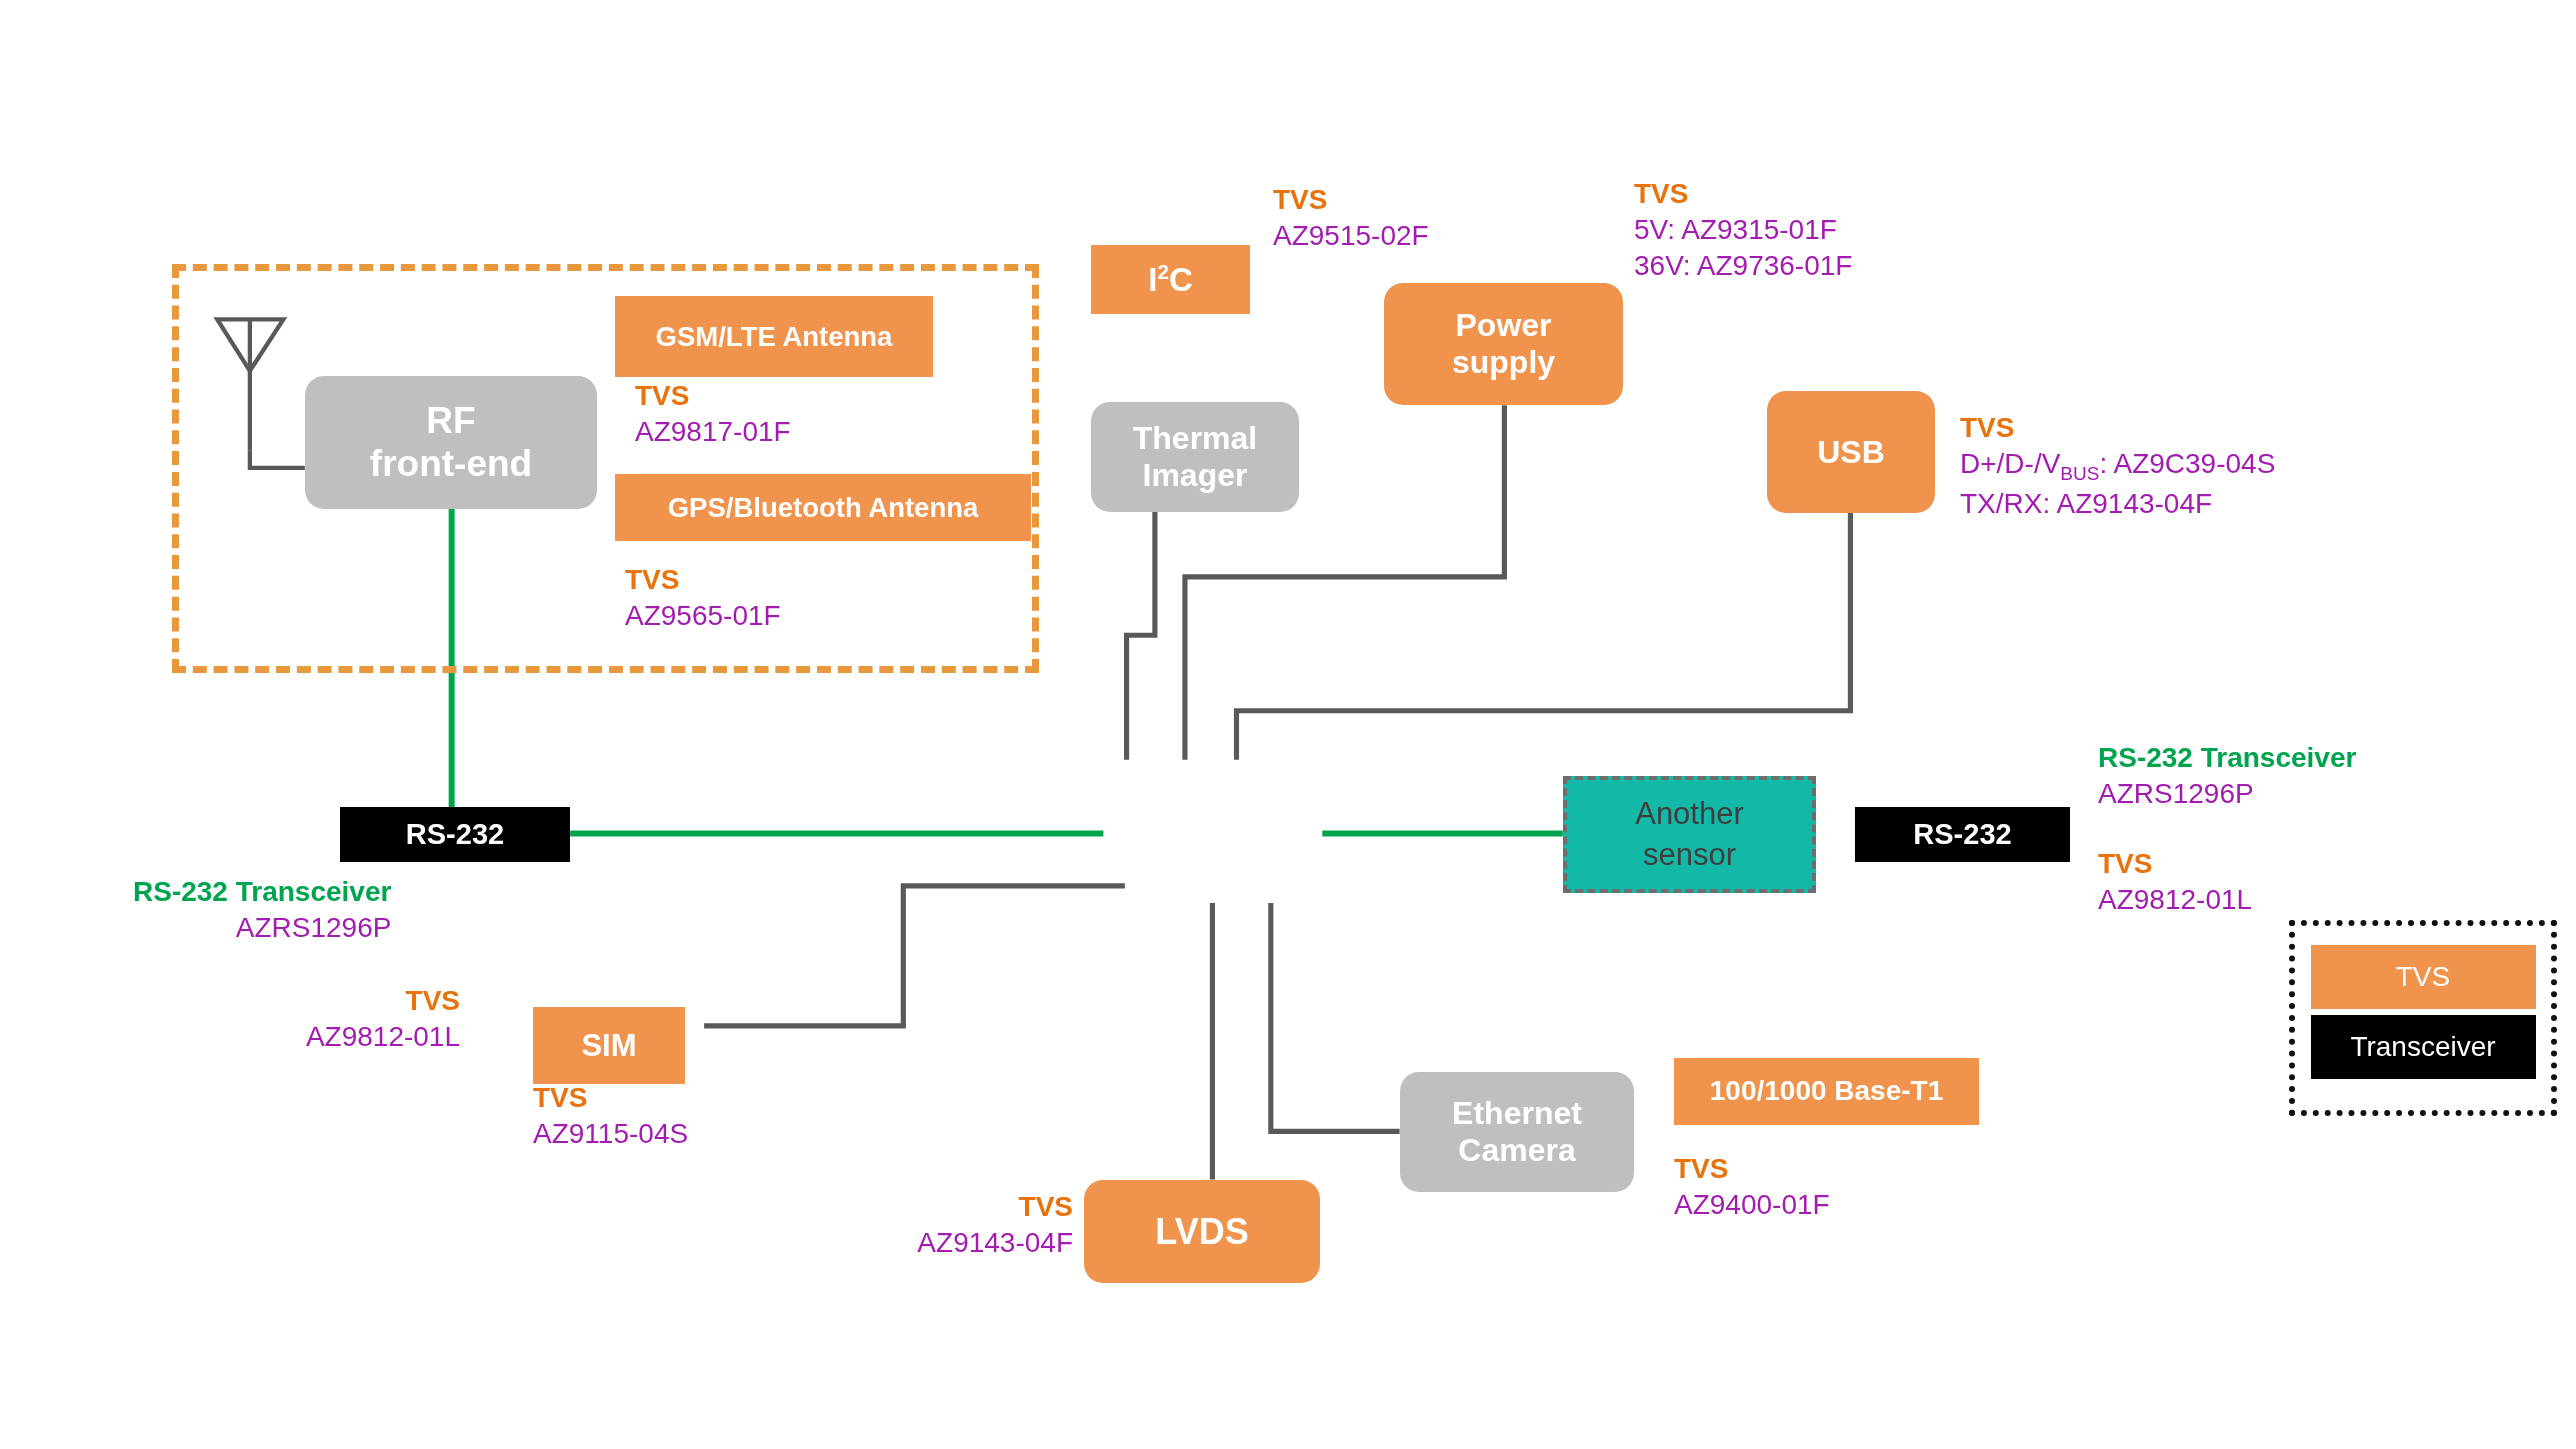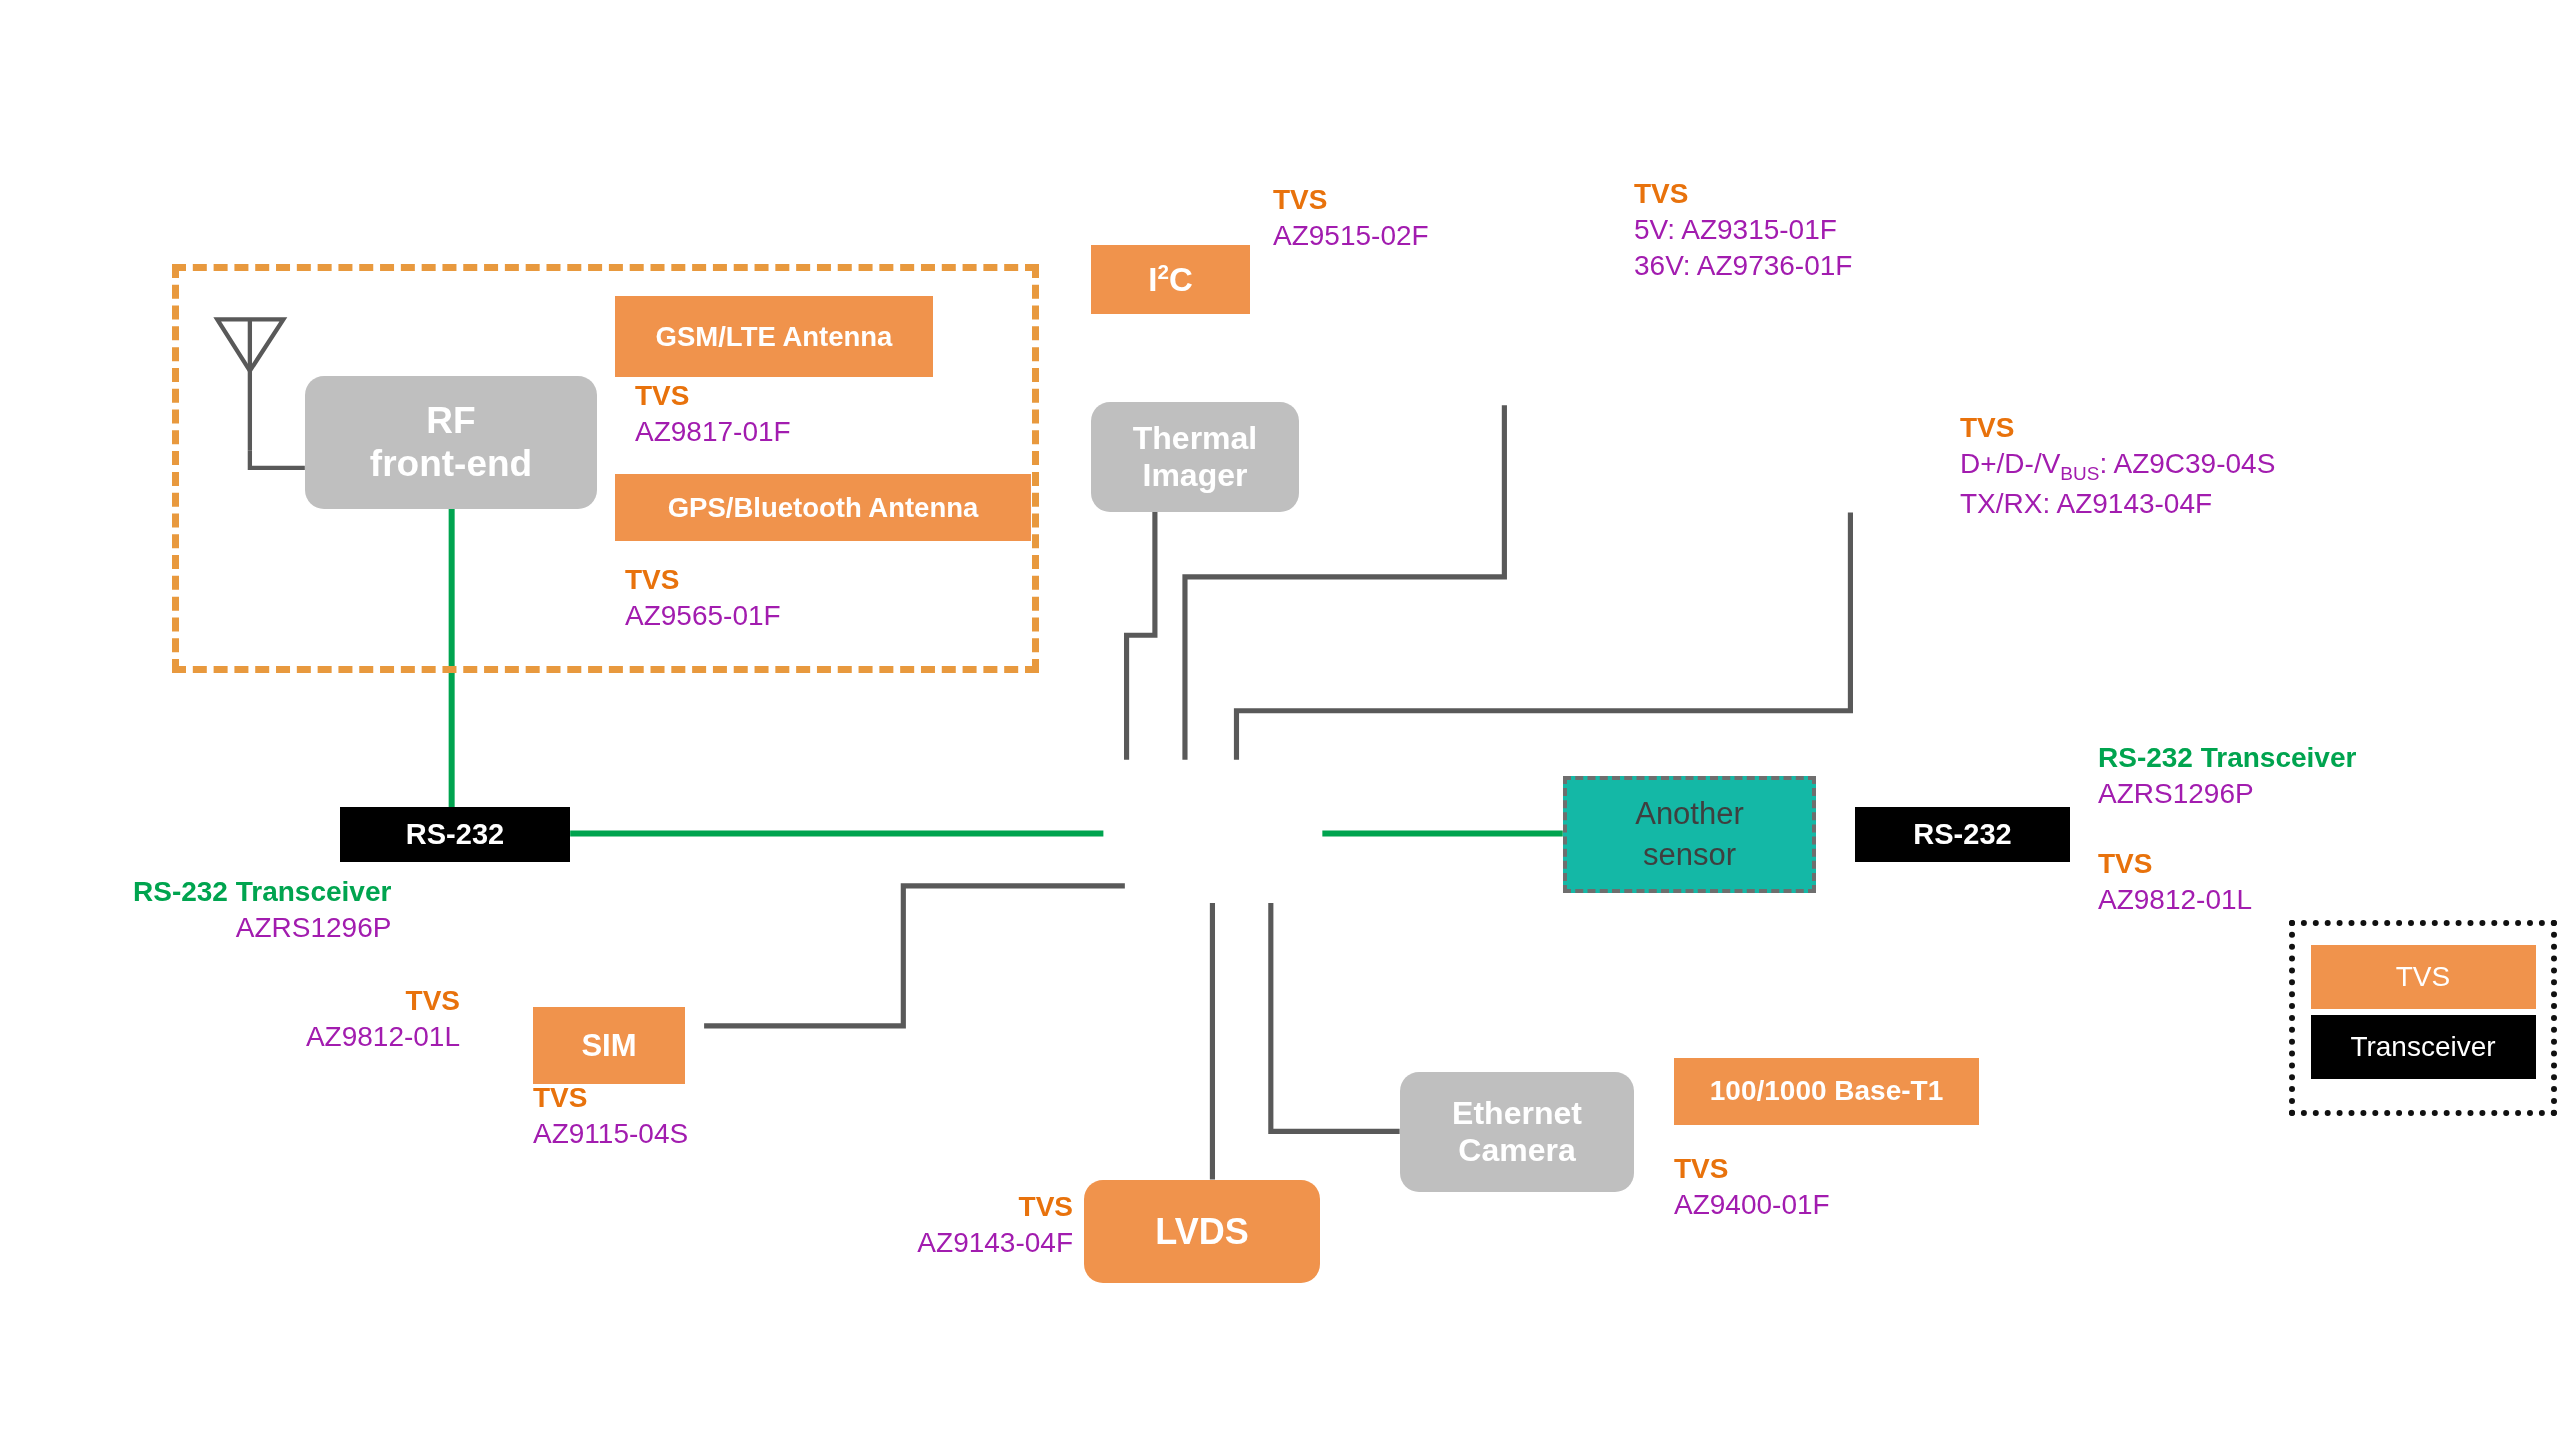--- a/index.html
+++ b/index.html
@@ -92,21 +92,30 @@
     </span>
   </div>
 
   <div class="blk grey rnd" style="left:1091px;top:402px;width:208px;height:110px;font-size:32px;">
     <span>
       <span>Thermal</span><br>
       <span>Imager</span>
     </span>
   </div>
 
-
+  <div class="blk orange rnd" style="left:1384px;top:283px;width:239px;height:122px;font-size:32px;">
+    <span>
+      <span>Power</span><br>
+      <span>supply</span>
+    </span>
+  </div>
+
+  <div class="blk orange rnd" style="left:1767px;top:391px;width:168px;height:122px;font-size:32px;">
+    <span>USB</span>
+  </div>
 
 
   <div class="blk green sq" style="left:340px;top:807px;width:230px;height:55px;font-size:29px;">
     <span>RS-232</span>
   </div>
 
   <div class="sensorbox" style="left:1563px;top:776px;width:253px;height:117px;font-size:31px;">
     <span>
       <span>Another</span><br>
       <span>sensor</span>

